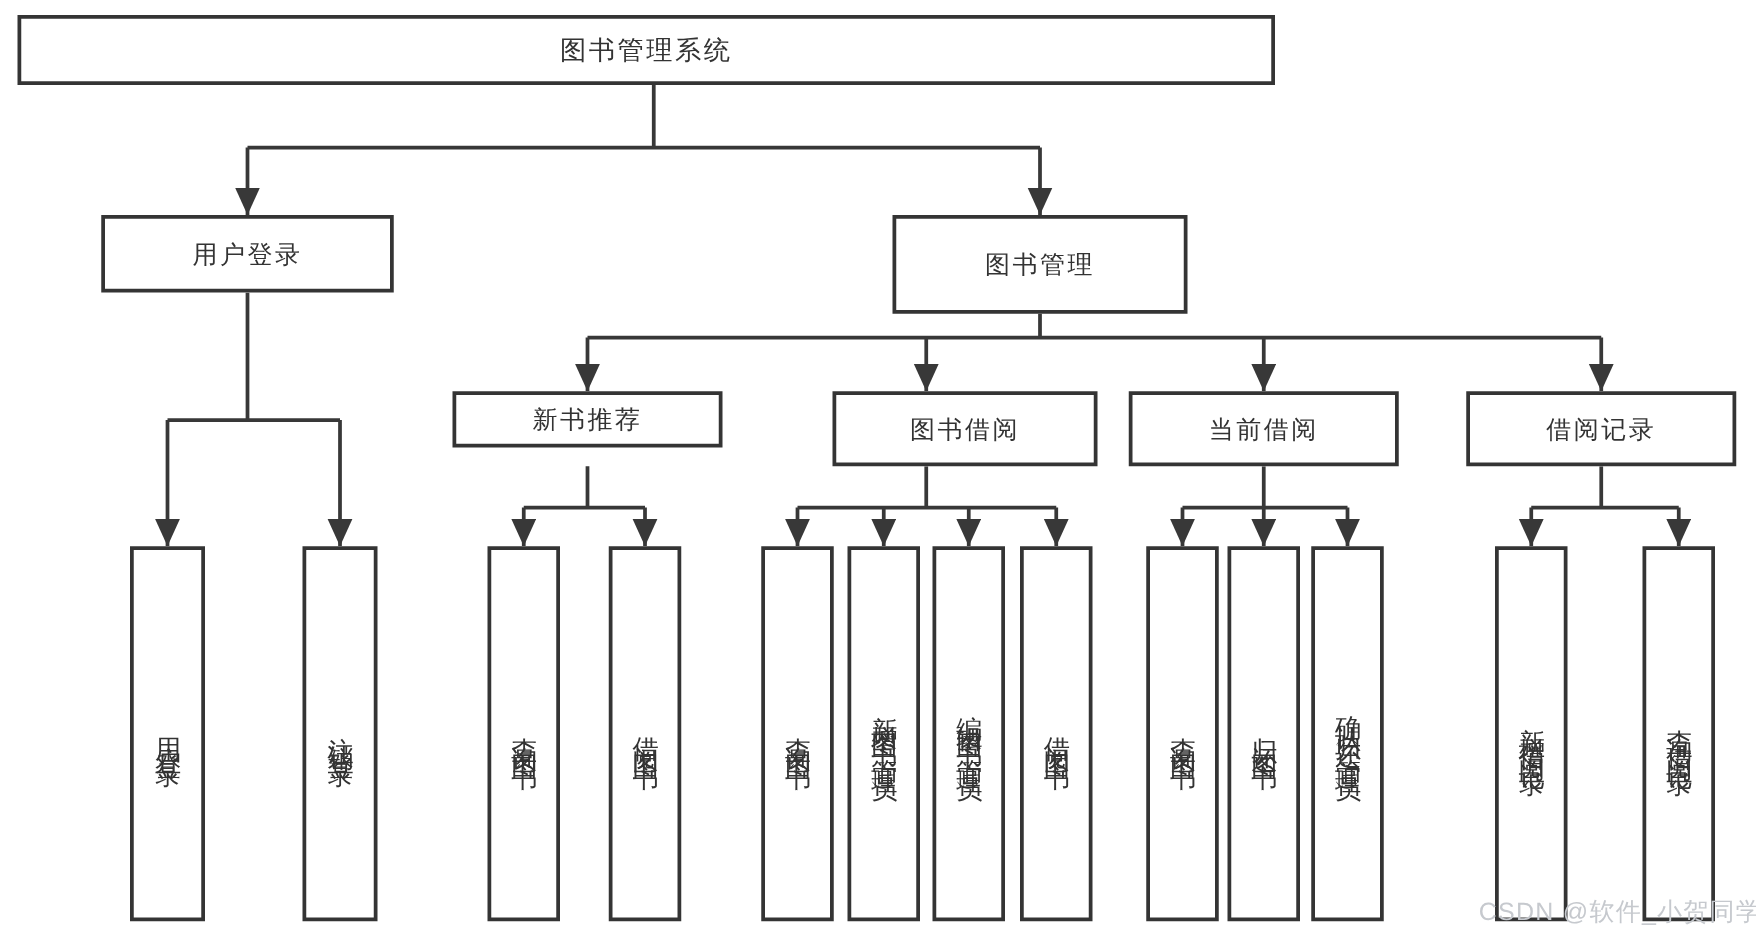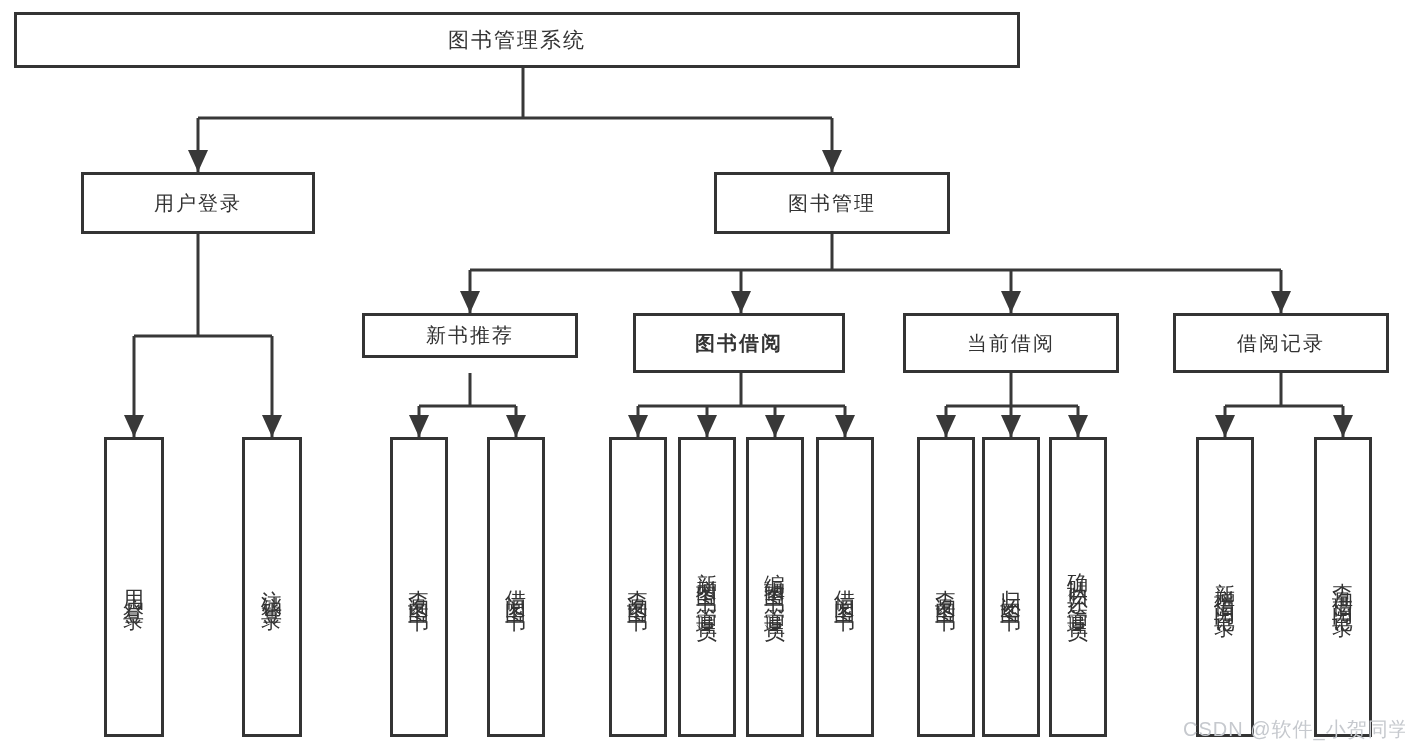--- a/index.html
+++ b/index.html
@@ -84,24 +84,24 @@
     <path d="M946,406 V437" marker-end="url(#arw)"></path>
     <path d="M1011,406 V437" marker-end="url(#arw)"></path>
     <path d="M1078,406 V437" marker-end="url(#arw)"></path>
     <path d="M1225,406 V437" marker-end="url(#arw)"></path>
     <path d="M1343,406 V437" marker-end="url(#arw)"></path>
   </svg>
 
   <div class="box root" style="left:14px;top:12px;width:1006px;height:56px;">图书管理系统</div>
 
   <div class="box" style="left:81px;top:172px;width:234px;height:62px;">用户登录</div>
-  <div class="box" style="left:714px;top:172px;width:236px;height:62px;">图书管理</div>
+  <div class="box" style="left:714px;top:172px;width:236px;height:79px;">图书管理</div>
 
   <div class="box" style="left:362px;top:313px;width:216px;height:45px;">新书推荐</div>
-  <div class="box" style="left:633px;top:313px;width:212px;height:60px;font-weight:bold;">图书借阅</div>
+  <div class="box" style="left:666px;top:313px;width:212px;height:60px;">图书借阅</div>
   <div class="box" style="left:1173px;top:313px;width:216px;height:60px;">借阅记录</div>
   <div class="box" style="left:903px;top:313px;width:216px;height:60px;">当前借阅</div>
 
   <div class="box leaf" style="left:104px;top:437px;width:60px;height:300px;">
     <span class="vtext">用户登录</span>
   </div>
   <div class="box leaf" style="left:242px;top:437px;width:60px;height:300px;">
     <span class="vtext">注销登录</span>
   </div>
 

